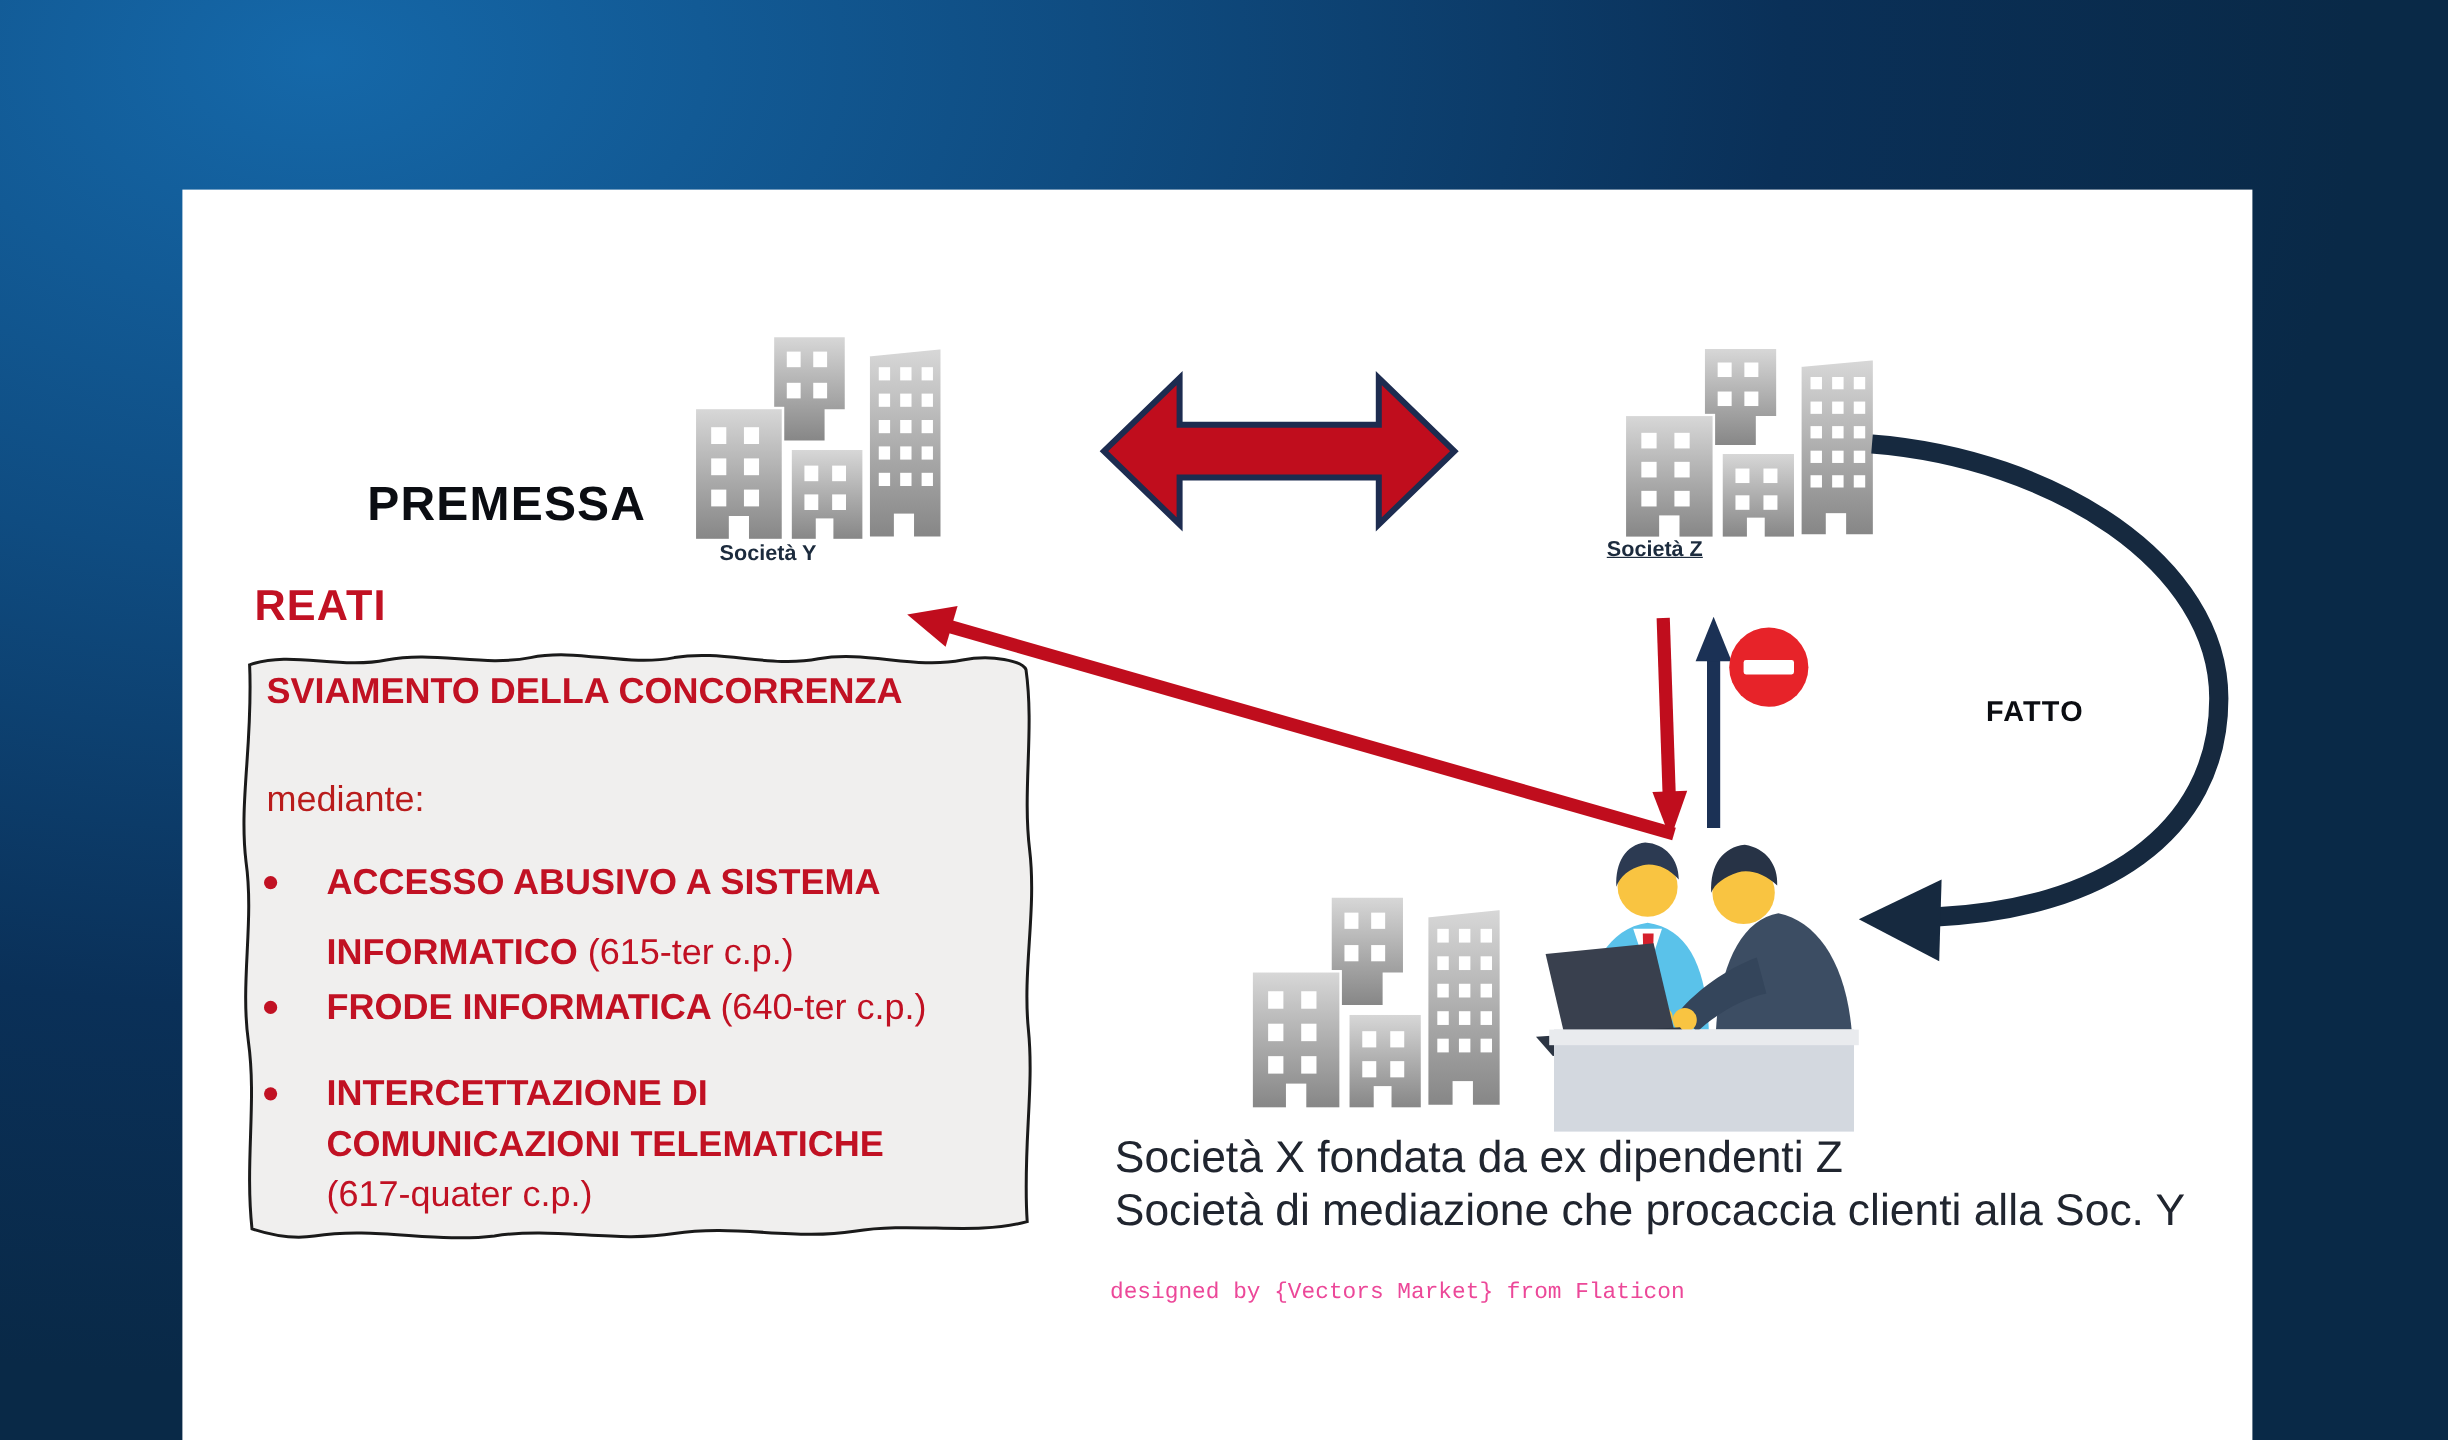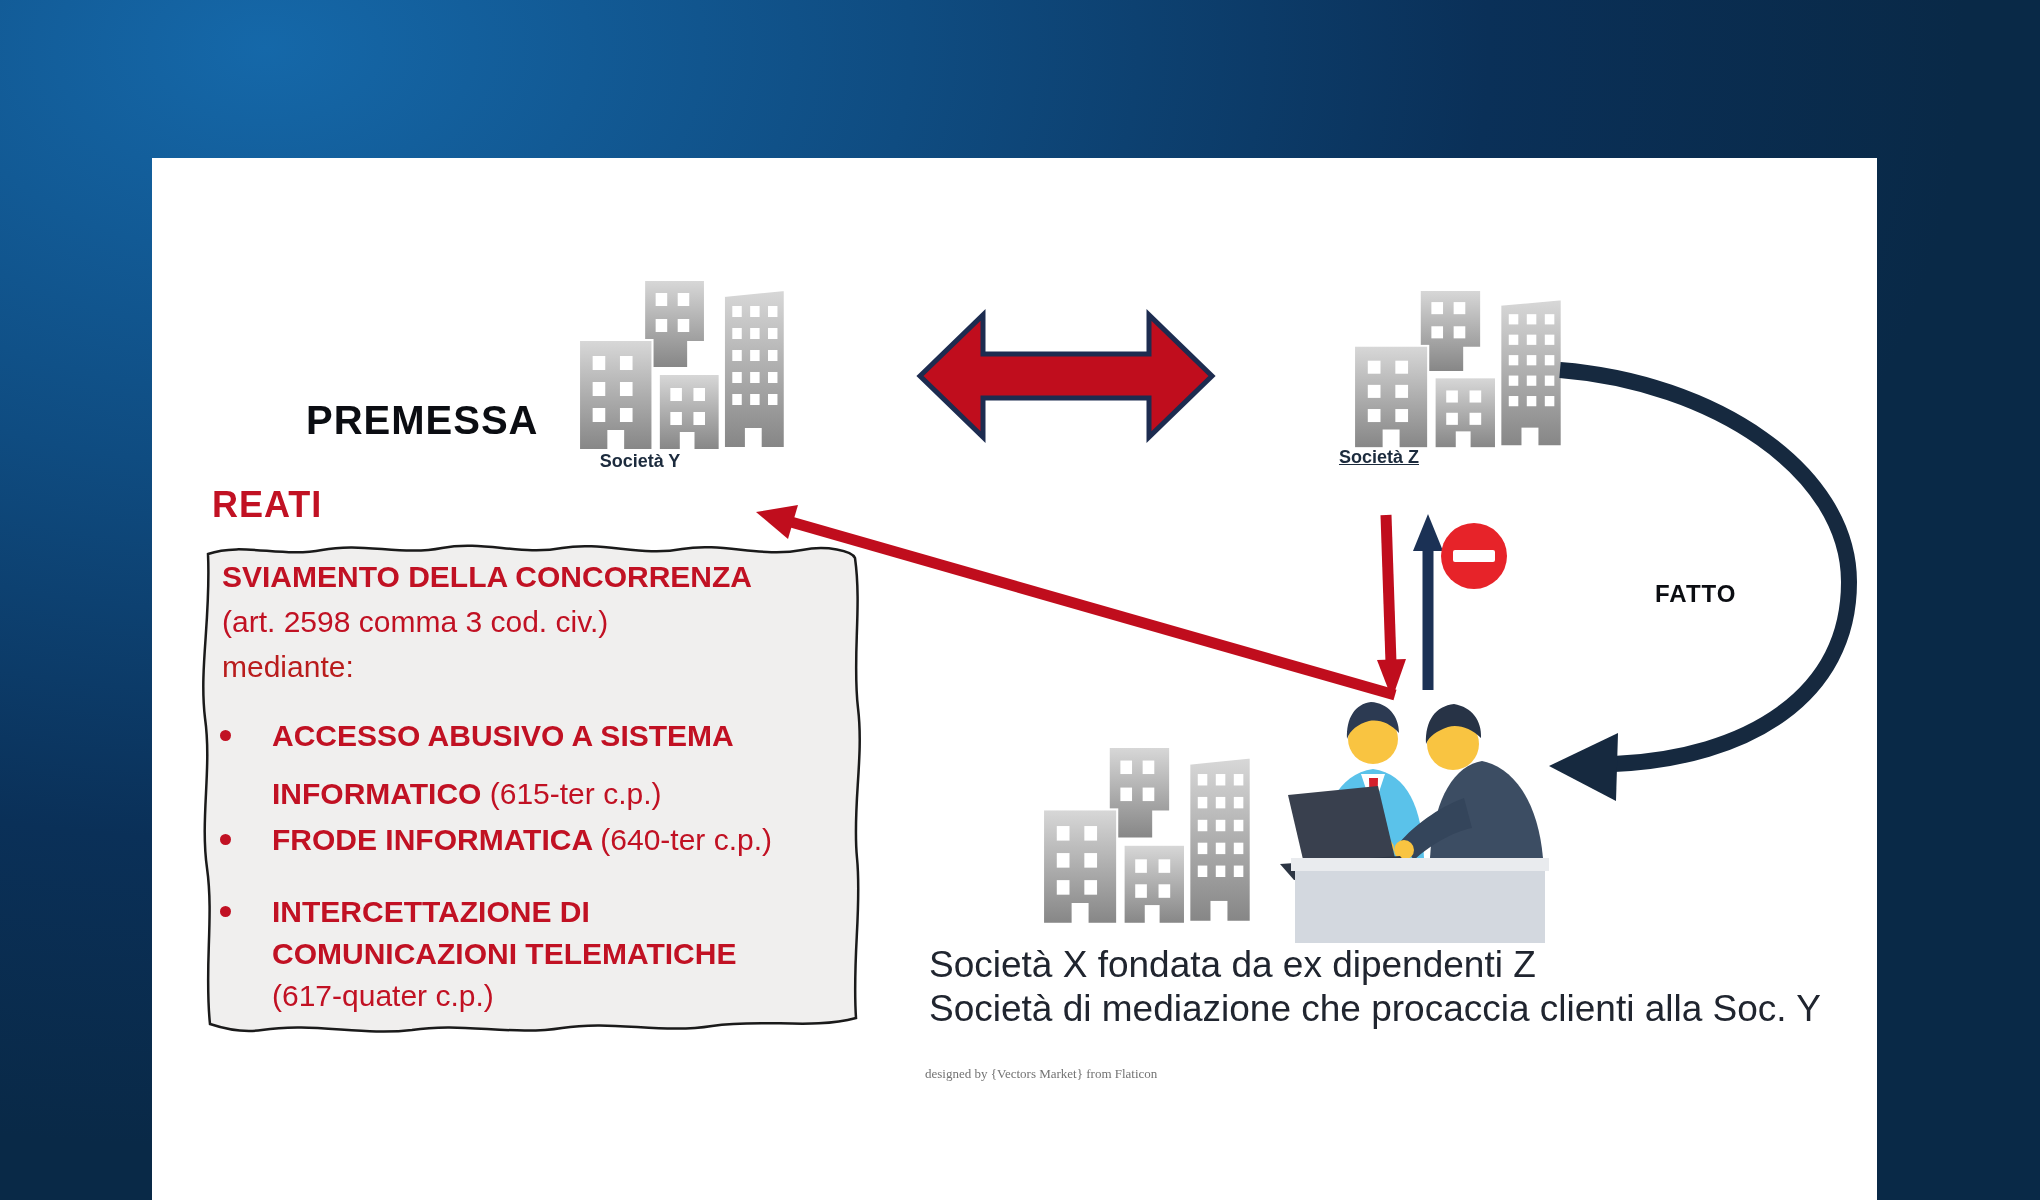--- a/index.html
+++ b/index.html
@@ -19,21 +19,21 @@
   .soc-y{left:408px;top:293px;}
   .soc-z{left:1147px;top:289px;text-decoration:underline;}
   .concorrenti-label{left:826px;top:203px;width:176px;text-align:center;font-size:29px;color:#ffffff;margin-top:44px;}
   .fatto{left:1503px;top:422px;font-size:24px;font-weight:bold;color:#0b0d12;letter-spacing:1px;}
   .boxline{font-size:30px;color:#c11123;}
   .boxline.bold{font-weight:bold;}
   .boxline .ref{font-weight:normal;}
   .mediante{color:#b91c1c;}
   .bullet-dot{position:absolute;width:11px;height:11px;border-radius:50%;background:#c11123;}
   .caption{font-size:37px;color:#20252f;}
-  .credit{font-size:13px;color:#737373;font-family:Liberation Serif, serif;}
+  .credit{font-size:19px;color:#ec4899;font-family:Liberation Mono, monospace;}
   svg{position:absolute;left:0;top:0;}
 </style>
 </head>
 <body>
 
 <div class="slide">
 
   <svg width="1725" height="1042" viewBox="0 0 1725 1042">
     <defs>
       <linearGradient id="gb" x1="0" y1="0" x2="0" y2="1">
@@ -164,21 +164,20 @@
   <div class="abs premessa">PREMESSA</div>
   <div class="abs reati">REATI</div>
 
   <div class="abs soclabel soc-y">Società Y</div>
   <div class="abs soclabel soc-z">Società Z</div>
 
   <div class="abs concorrenti-label">concorrenti</div>
   <div class="abs fatto">FATTO</div>
 
   <div class="abs boxline bold" style="left:70px;top:402px;">SVIAMENTO DELLA CONCORRENZA</div>
-  <div class="abs boxline" style="left:70px;top:447px;">(art. 2598 comma 3 cod. civ.)</div>
   <div class="abs boxline mediante" style="left:70px;top:492px;">mediante:</div>
 
   <div class="bullet-dot" style="left:68px;top:572px;"></div>
   <div class="abs boxline bold" style="left:120px;top:561px;">ACCESSO ABUSIVO A SISTEMA</div>
   <div class="abs boxline bold" style="left:120px;top:603px;margin-top:16px;"><span>INFORMATICO </span><span class="ref">(615-ter c.p.)</span></div>
 
   <div class="bullet-dot" style="left:68px;top:676px;"></div>
   <div class="abs boxline bold" style="left:120px;top:665px;"><span>FRODE INFORMATICA </span><span class="ref">(640-ter c.p.)</span></div>
 
   <div class="bullet-dot" style="left:68px;top:748px;"></div>

